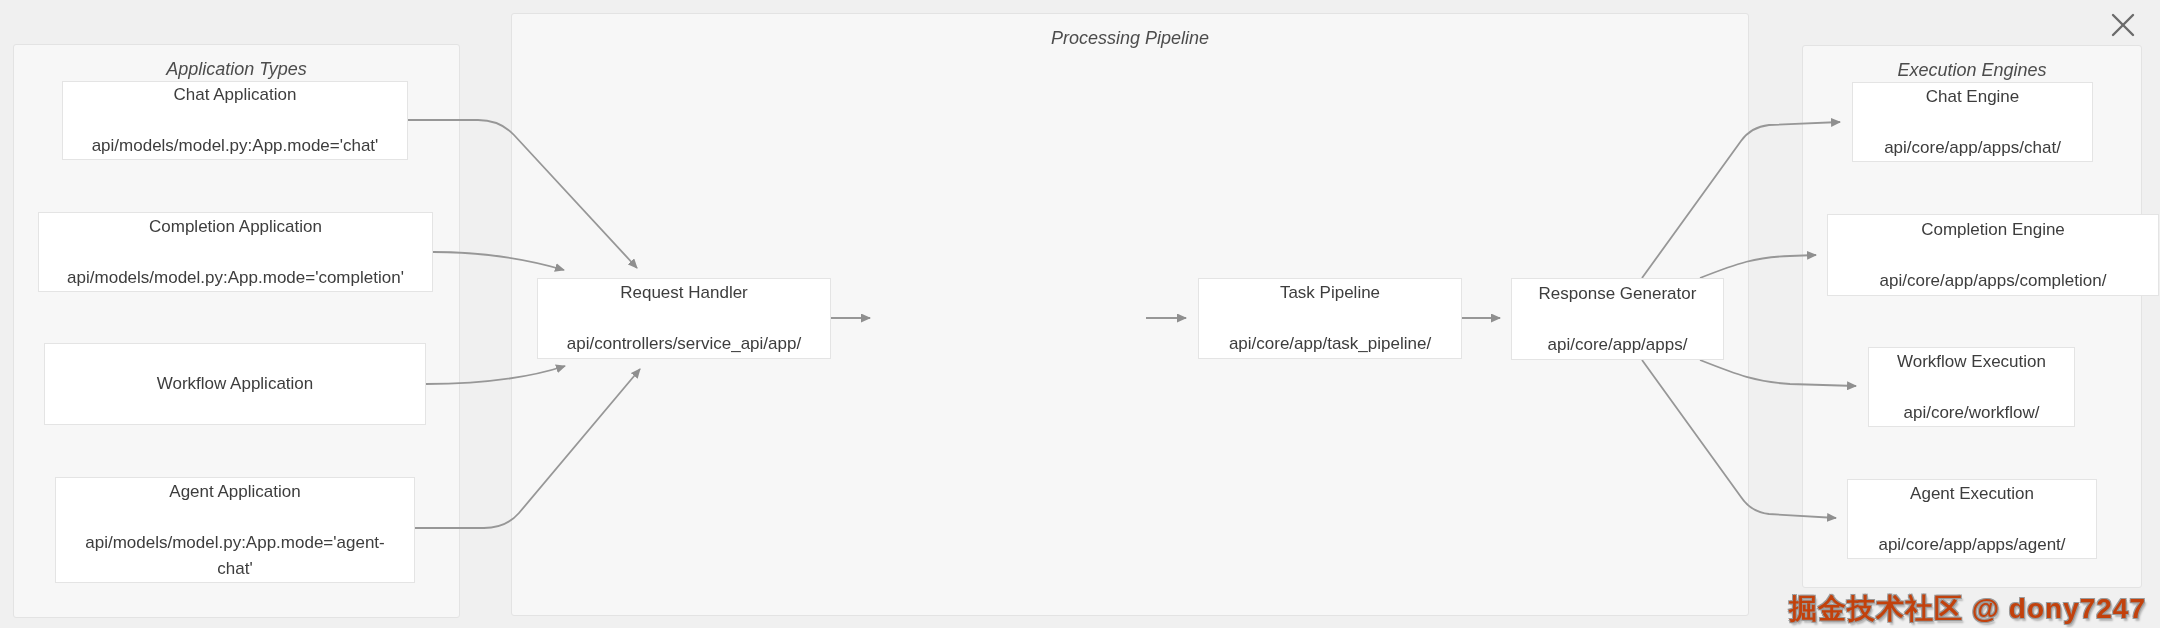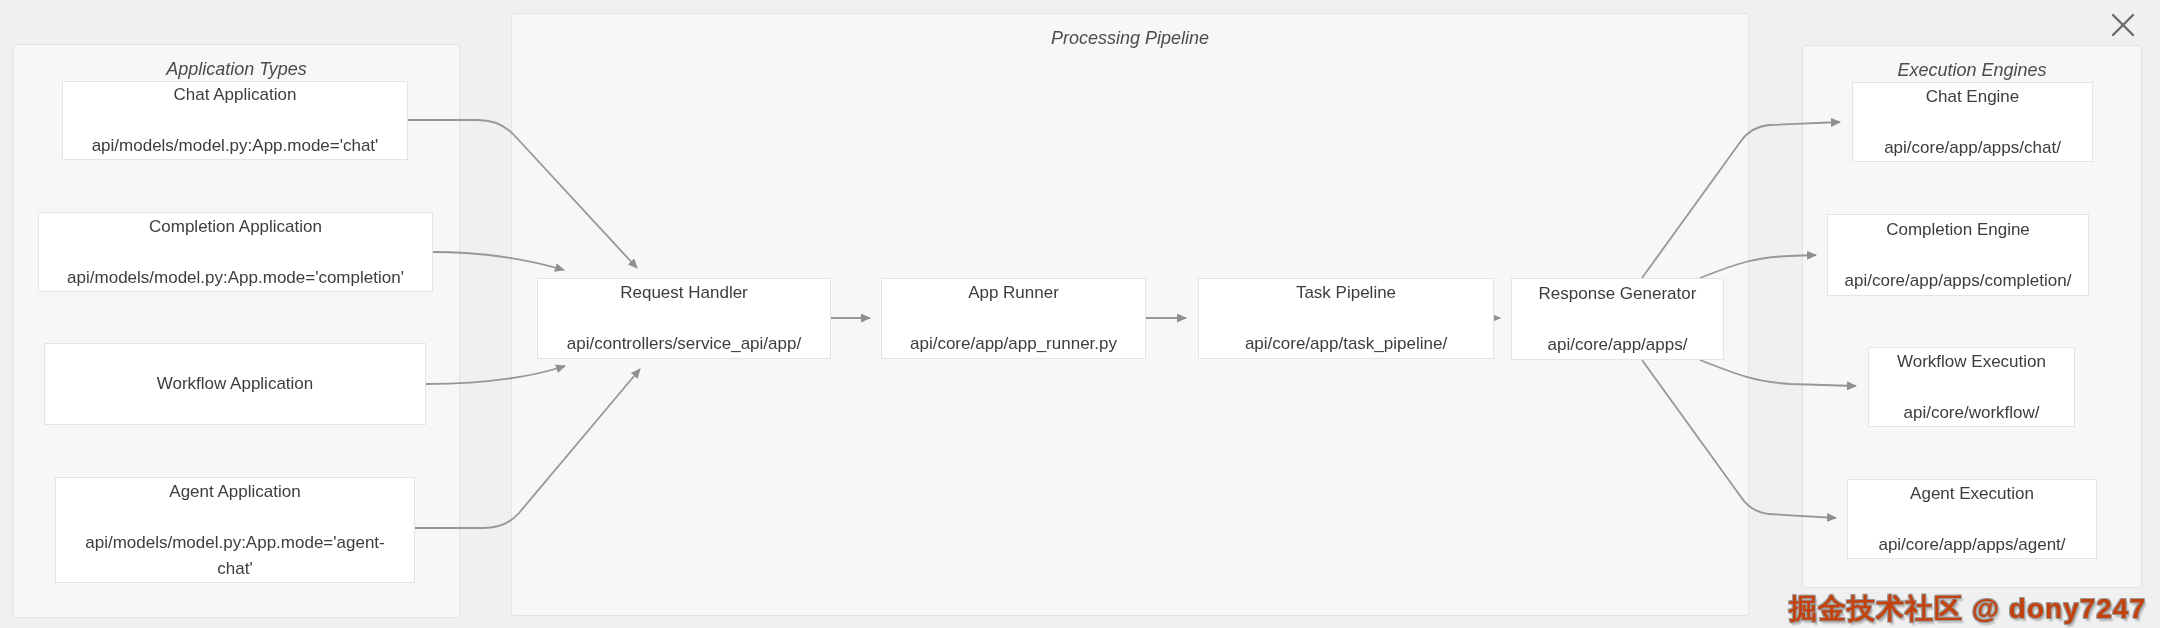--- a/index.html
+++ b/index.html
@@ -100,41 +100,37 @@
   <div class="node" style="left:55px;top:477px;width:360px;height:106px;padding:4px 26px">
     <div class="node-title">Agent Application</div>
     <div class="node-path">api/models/model.py:App.mode='agent-chat'</div>
   </div>
 
   <div class="node" style="left:537px;top:278px;width:294px;height:81px">
     <div class="node-title">Request Handler</div>
     <div class="node-path">api/controllers/service_api/app/</div>
   </div>
 
-  <div class="node" style="left:881px;top:278px;width:265px;height:81px">
-    <div class="node-title">App Runner</div>
-    <div class="node-path">api/core/app/app_runner.py</div>
-  </div>
 
-  <div class="node" style="left:1198px;top:278px;width:296px;height:81px">
+  <div class="node" style="left:1198px;top:278px;width:264px;height:81px">
     <div class="node-title">Task Pipeline</div>
     <div class="node-path">api/core/app/task_pipeline/</div>
   </div>
 
   <div class="node" style="left:1511px;top:278px;width:213px;height:82px;padding:20px 6px">
     <div class="node-title">Response Generator</div>
     <div class="node-path">api/core/app/apps/</div>
   </div>
 
   <div class="node" style="left:1852px;top:82px;width:241px;height:80px">
     <div class="node-title">Chat Engine</div>
     <div class="node-path">api/core/app/apps/chat/</div>
   </div>
 
-  <div class="node" style="left:1827px;top:214px;width:262px;height:82px">
+  <div class="node" style="left:1827px;top:214px;width:332px;height:82px">
     <div class="node-title">Completion Engine</div>
     <div class="node-path">api/core/app/apps/completion/</div>
   </div>
 
   <div class="node" style="left:1868px;top:347px;width:207px;height:80px">
     <div class="node-title">Workflow Execution</div>
     <div class="node-path">api/core/workflow/</div>
   </div>
 
   <div class="node" style="left:1847px;top:479px;width:250px;height:80px">

